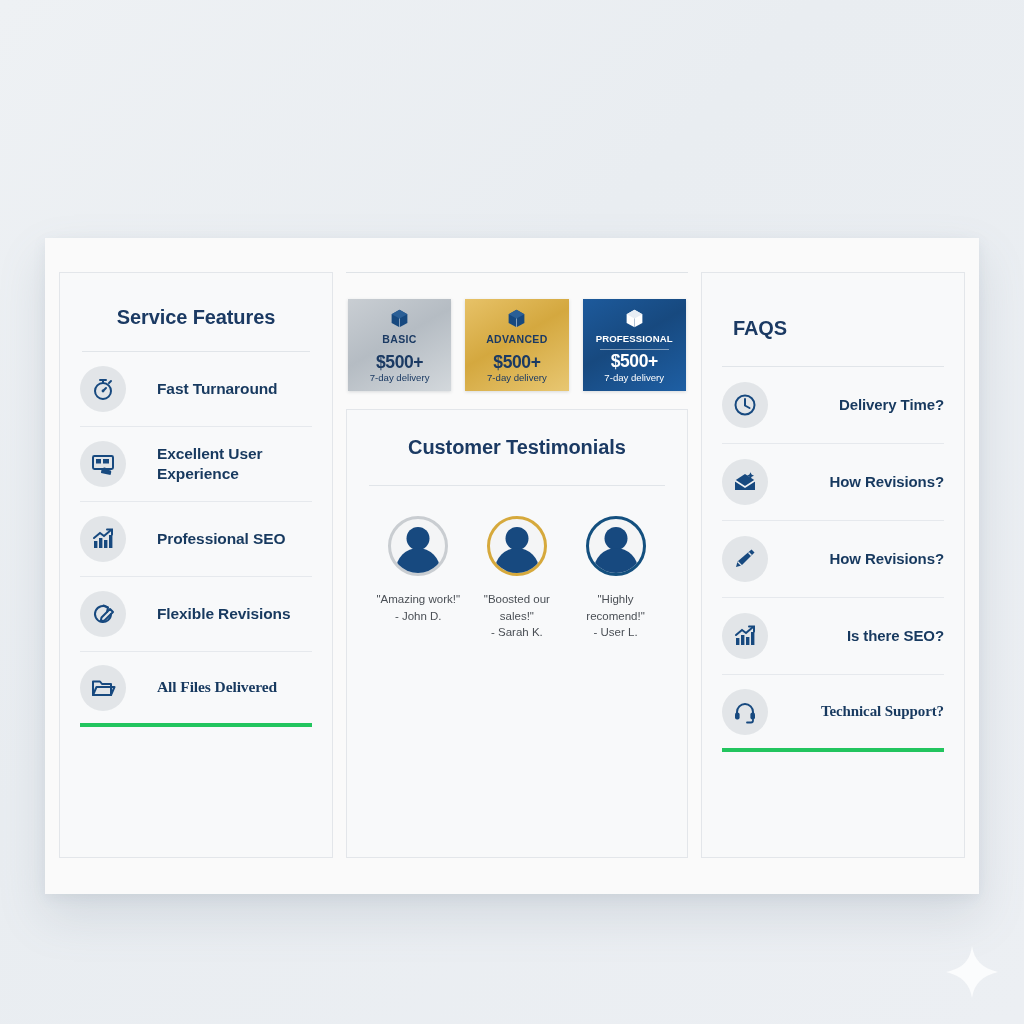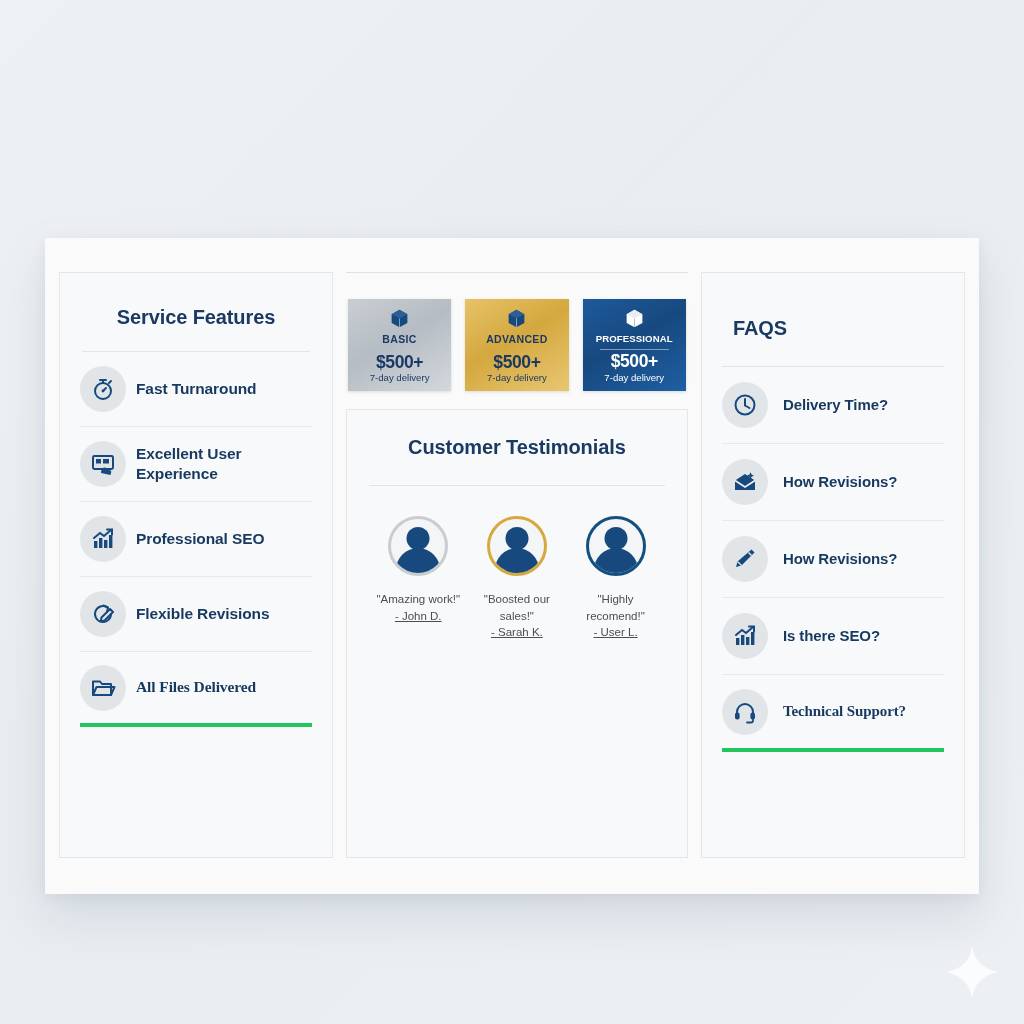--- a/index.html
+++ b/index.html
@@ -74,21 +74,21 @@
   }
   .rule-right { margin: 26px 20px 0 20px; }
   .rule-mid   { margin: 26px 22px 0 22px; }
 
   
   .rowlist { padding: 0 20px; }
 
   .row {
     display: flex;
     align-items: center;
-    gap: 10px;
+    gap: 31px;
     height: 75px;
     border-bottom: 1px solid #e6e9ed;
   }
   .row:last-child { border-bottom: 4px solid #22c55e; font-family: Liberation Serif, serif; }
 
   .icon-circle {
     width: 46px;
     height: 46px;
     border-radius: 50%;
     background: #e2e5e8;
@@ -100,21 +100,21 @@
   .icon-circle svg { display: block; }
 
   .row-label {
     color: #17395f;
     font-size: 15.5px;
     font-weight: bold;
     line-height: 1.3;
     letter-spacing: -0.1px;
   }
 
-  .faq .row { height: 77px; gap: 15px; }
+  .faq .row { height: 77px; gap: 15px; justify-content: space-between; }
   .faq .row-label { font-size: 15px; }
 
   
   .packages {
     display: flex;
     gap: 14px;
     padding: 26px 2px 0 2px;
     justify-content: center;
   }
   .pkg {
@@ -216,21 +216,20 @@
     font-size: 11.5px;
     color: #4a4f55;
     text-align: center;
     line-height: 1.45;
   }
   .tauthor {
     font-size: 11.5px;
     color: #4a4f55;
     text-align: center;
     line-height: 1.45;
-    text-decoration: underline;
   }
 
   
   #sparkle {
     position: absolute;
     left: 944px;
     top: 944px;
     width: 56px;
     height: 56px;
     opacity: 0.85;

